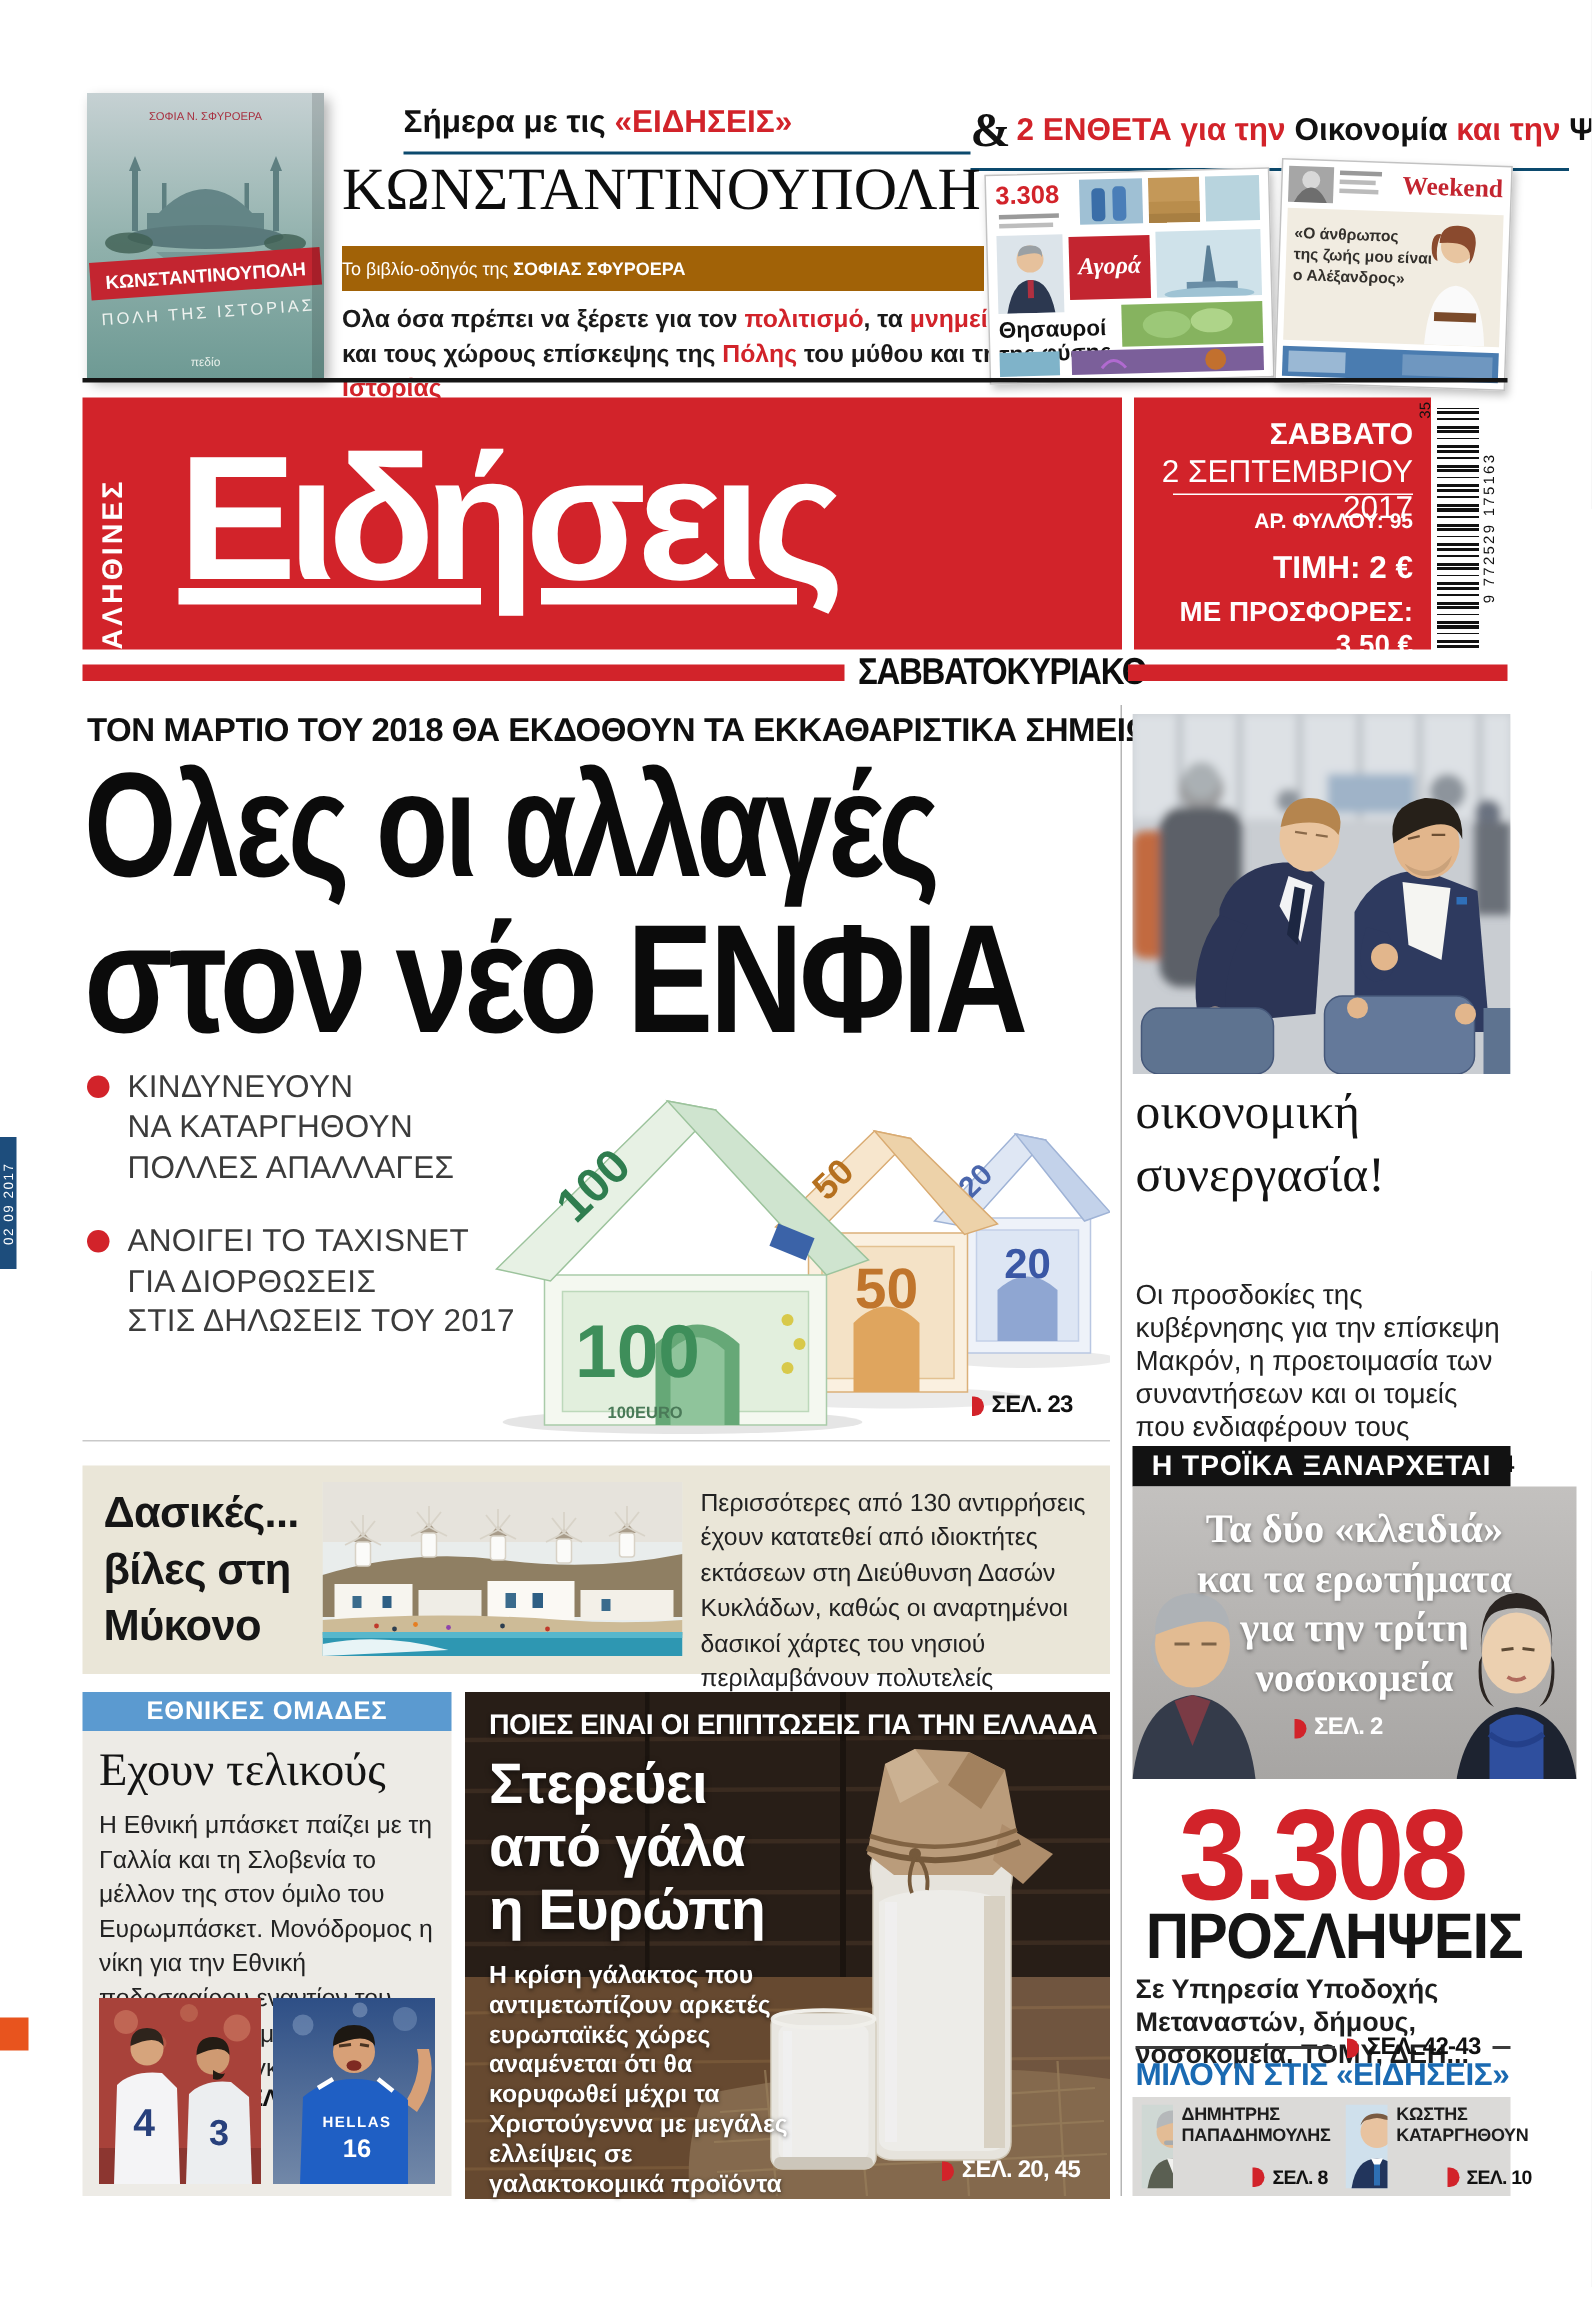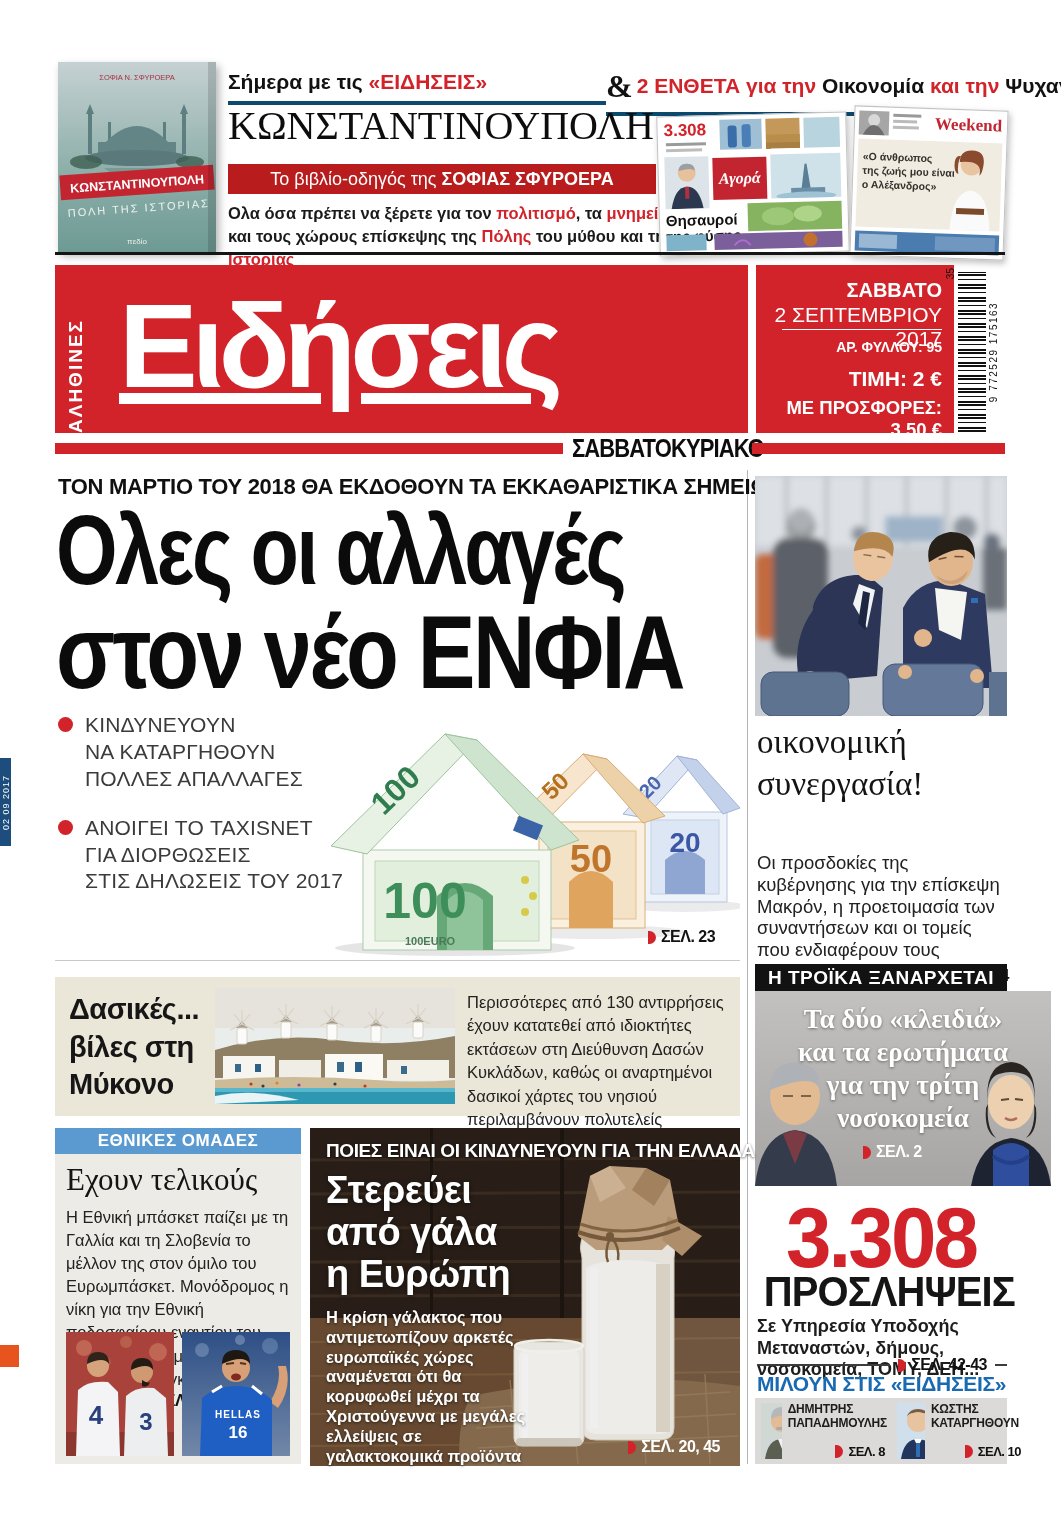--- a/index.html
+++ b/index.html
@@ -7,24 +7,24 @@
   .abs{position:absolute;}
   svg text{font-family:"Liberation Sans",sans-serif;}
   .serif{font-family:"Liberation Serif",serif;}
   .red{color:#d2232a;}
   
   .pr{display:inline-flex;align-items:center;gap:5px;font-weight:bold;vertical-align:baseline;}
   .pr-icon{width:8px;height:13px;background:#d2232a;border-radius:0 7px 7px 0;display:inline-block;flex:none;}
   .pr-text{font-size:16px;letter-spacing:-.5px;color:#111;white-space:nowrap;}
   .pr.white .pr-text{color:#fff;}
   
-  .tagline{font-size:21px;font-weight:bold;color:#111;border-bottom:4px solid #0c4a6e;padding-bottom:7px;white-space:nowrap;}
+  .tagline{font-size:21px;font-weight:bold;color:#111;border-bottom:2px solid #0c4a6e;padding-bottom:7px;white-space:nowrap;margin-left:41px;}
   .amp{font-family:"Liberation Serif",serif;font-size:32px;font-weight:bold;vertical-align:-4px;margin-right:4px;}
   .ad-title{font-family:"Liberation Serif",serif;font-size:40px;color:#0d0d0d;letter-spacing:0;white-space:nowrap;margin:0;font-weight:normal;}
-  .ad-bar{background:#b91c1c;color:#fff;font-size:18px;display:flex;align-items:center;justify-content:center;white-space:nowrap;}
+  .ad-bar{background:#a16207;color:#fff;font-size:12px;display:flex;align-items:center;white-space:nowrap;}
   .ad-desc{font-size:16.5px;font-weight:bold;line-height:1.4;color:#1a1a1a;margin:0;}
   .mini-card{position:absolute;background:#fff;border:1px solid #c2c2c2;box-shadow:2px 3px 6px rgba(0,0,0,.25);}
   .top-rule{background:#151515;height:3px;}
   
   .mh-red{background:#d2232a;}
   .brand{color:#fff;font-weight:bold;font-size:118px;letter-spacing:-6px;line-height:1;white-space:nowrap;}
   .vertical-brand{writing-mode:vertical-rl;transform:rotate(180deg);color:#fff;font-weight:bold;font-size:19px;letter-spacing:2px;}
   .mh-info{color:#fff;text-align:right;}
   .strip-red{background:#d2232a;height:11px;}
   .strip-word{font-weight:bold;font-size:25px;letter-spacing:-1px;color:#0d0d0d;transform:scaleX(.88);transform-origin:0 50%;white-space:nowrap;}
@@ -694,21 +694,21 @@
         </g>
         <g>
           <rect x="204" y="214" width="70" height="104" rx="8" fill="#f7f5ef" stroke="#e2dccc"></rect>
           <rect x="209" y="222" width="60" height="90" rx="6" fill="#fdfcf9"></rect>
           <ellipse cx="239" cy="218" rx="34" ry="6" fill="none" stroke="#fffef9" stroke-width="2.5"></ellipse>
           <rect x="206" y="310" width="66" height="8" rx="4" fill="#d9d3c6"></rect>
           <rect x="212" y="226" width="6" height="84" fill="#fff" opacity=".9"></rect>
         </g>
         <rect width="430" height="338" fill="#000" opacity=".06"></rect>
       </svg>
-      <div class="abs milk-kicker" style="left:16px;top:12px;">ΠΟΙΕΣ ΕΙΝΑΙ ΟΙ ΚΙΝΔΥΝΕΥΟΥΝ ΓΙΑ ΤΗΝ ΕΛΛΑΔΑ</div>
+      <div class="abs milk-kicker" style="left:16px;top:12px;">ΠΟΙΕΣ ΕΙΝΑΙ ΟΙ ΕΠΙΠΤΩΣΕΙΣ ΓΙΑ ΤΗΝ ΕΛΛΑΔΑ</div>
       <div class="abs milk-h" style="left:16px;top:42px;">
         <div>Στερεύει</div>
         <div>από γάλα</div>
         <div>η Ευρώπη</div>
       </div>
       <div class="abs milk-body" style="left:16px;top:180px;width:200px;">Η κρίση γάλακτος που αντιμετωπίζουν αρκετές ευρωπαϊκές χώρες αναμένεται ότι θα κορυφωθεί μέχρι τα Χριστούγεννα με μεγάλες ελλείψεις σε γαλακτοκομικά προϊόντα</div>
       <span class="pr white abs" style="right:20px;bottom:10px;">
         <span class="pr-icon"></span>
         <span class="pr-text">ΣΕΛ. 20, 45</span>
       </span>

